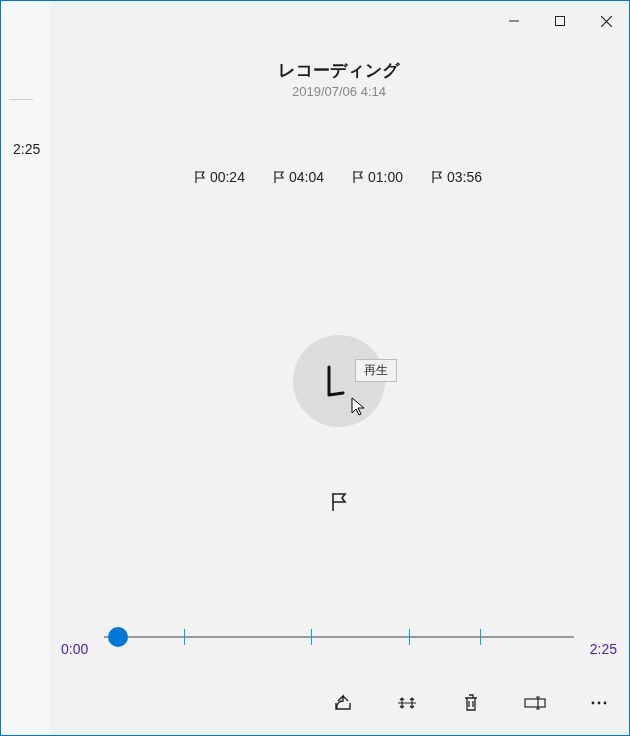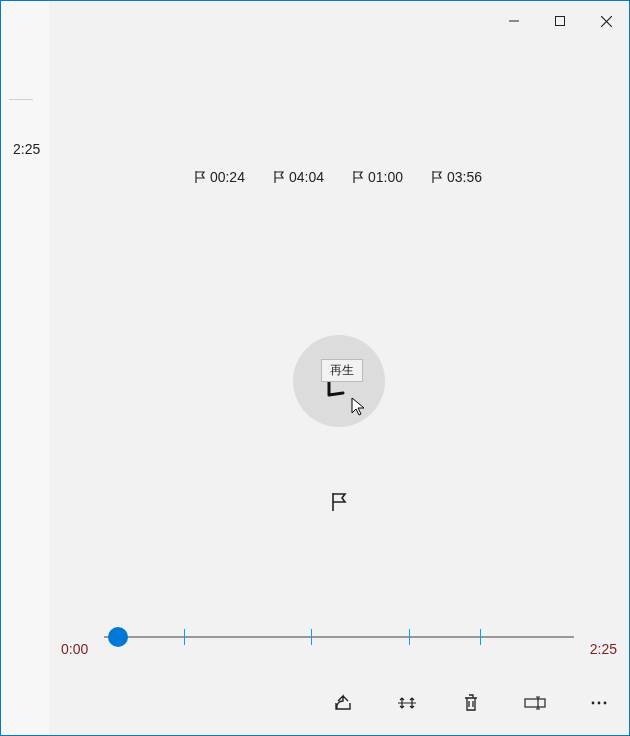--- a/index.html
+++ b/index.html
@@ -72,21 +72,21 @@
     display: flex; justify-content: center;
   }
   .play-btn {
     width: 92px; height: 92px; border-radius: 50%;
     background: #dcdcdc;
     display: flex; align-items: center; justify-content: center;
     position: relative;
   }
   .tooltip {
     position: absolute;
-    top: 24px; left: 28px;
+    top: 24px; left: 62px;
     background: #f2f2f2;
     border: 1px solid #bbb;
     font-size: 12px;
     padding: 2px 8px;
     color: #222;
     white-space: nowrap;
   }
   .cursor {
     position: absolute;
     top: 62px; left: 58px;
@@ -96,21 +96,21 @@
     top: 490px; left: 48px; right: 0;
     display: flex; justify-content: center;
   }
   .scrub-area {
     position: absolute;
     left: 60px; right: 12px;
     top: 616px;
     display: flex; align-items: center; gap: 16px;
   }
   .scrub-time {
-    font-size: 14px; color: #7f1d1d; margin-top: 24px;
+    font-size: 14px; color: #4c1d95; margin-top: 24px;
   }
   .track {
     position: relative;
     flex: 1;
     height: 24px;
   }
   .track .line {
     position: absolute; left: 0; right: 0; top: 50%;
     height: 2px; background: #999;
     transform: translateY(-50%);
@@ -155,20 +155,24 @@
           <path d="M0 0 L10 10 M10 0 L0 10" stroke="#222" stroke-width="1.1"></path>
         </svg>
     </div>
   </div>
 
   <div class="sidebar">
     <div class="divider"></div>
     <div class="time-label">2:25</div>
   </div>
 
+  <div class="heading">
+    <h1>レコーディング</h1>
+    <div class="date">2019/07/06 4:14</div>
+  </div>
 
   <div class="markers">
     <div class="marker">
       <svg width="12" height="14" viewBox="0 0 12 14">
           <path d="M2 1 V13 M2 2 H10 L8 5 L10 8 H2" fill="none" stroke="#222" stroke-width="1.2"></path>
         </svg>
       <span>00:24</span>
     </div>
     <div class="marker">
       <svg width="12" height="14" viewBox="0 0 12 14">

